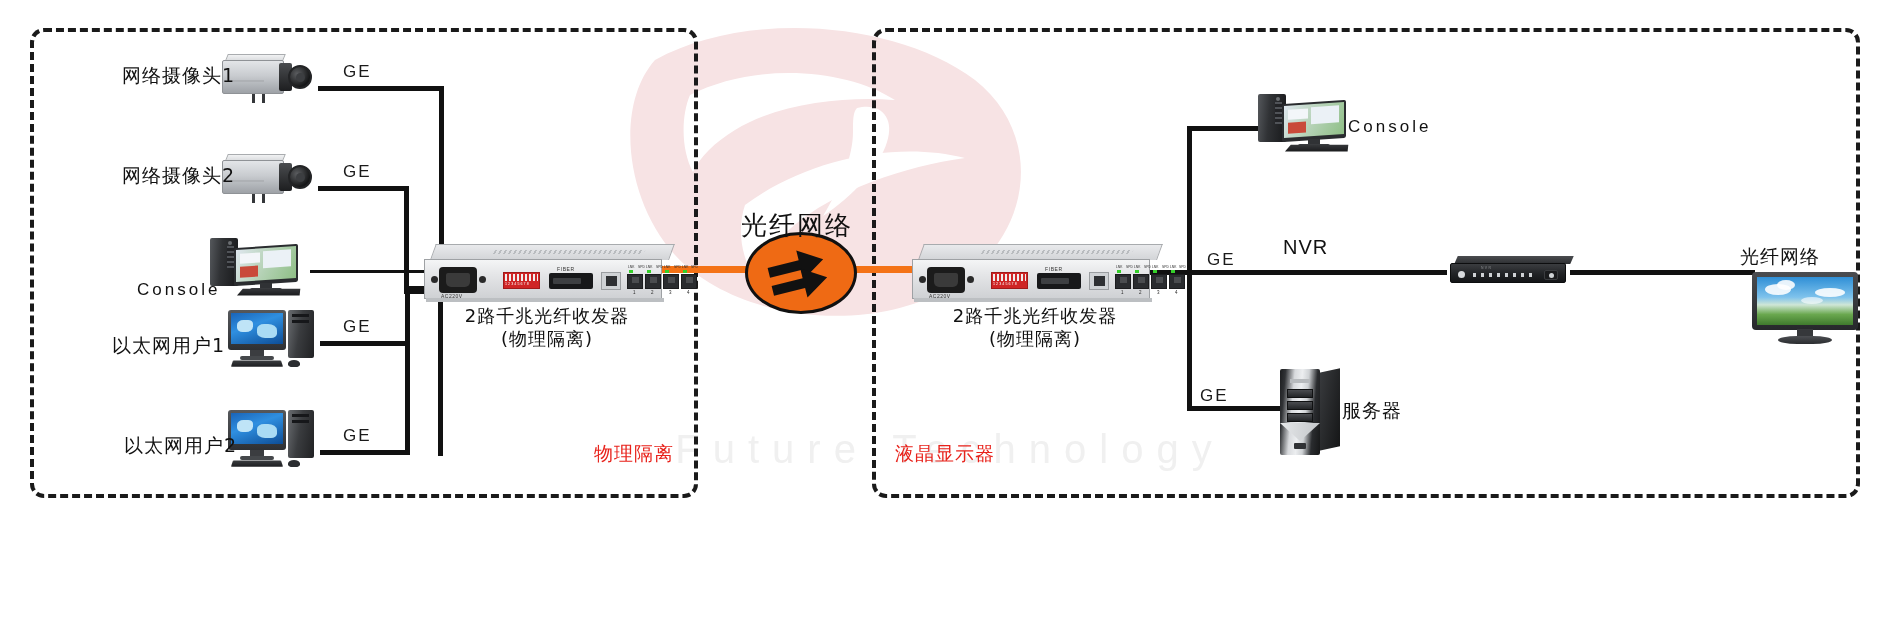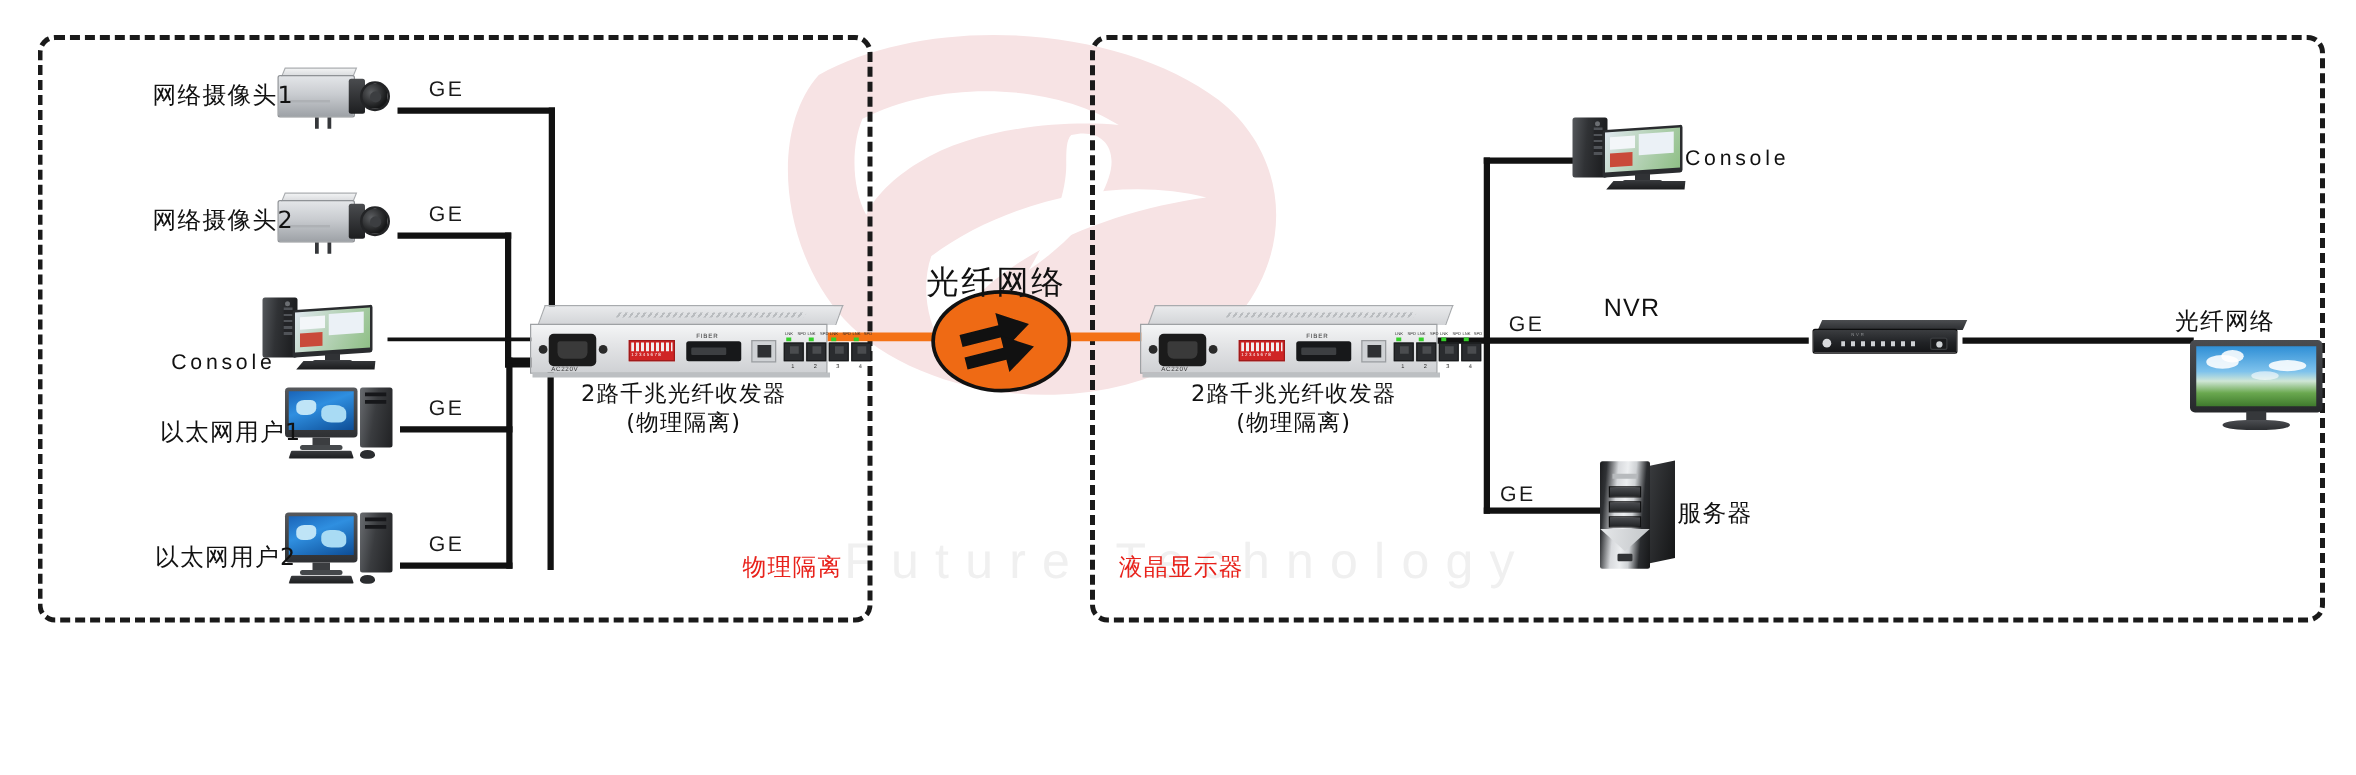--- a/index.html
+++ b/index.html
@@ -488,21 +488,21 @@
           <i class="cs-s1"></i>
           <i class="cs-s2"></i>
           <i class="cs-s3"></i>
         </div>
     </div>
     <div class="cs-mon-stand"></div>
       <div class="cs-mon-base"></div>
       <div class="cs-keyb"></div>
   </div>
 
-  <div class="nlabel cn" style="left:128px;top:333px;">以太网用户1</div>
+  <div class="nlabel cn" style="left:112px;top:333px;">以太网用户1</div>
   <div class="pcset" style="left:228px;top:310px;">
     <div class="pc-mon-body">
         <div class="pc-mon-screen"></div>
       </div>
     <div class="pc-mon-stand"></div>
       <div class="pc-mon-base"></div>
     <div class="pc-tower"></div>
       <div class="pc-keyb"></div>
       <div class="pc-mouse"></div>
   </div>

